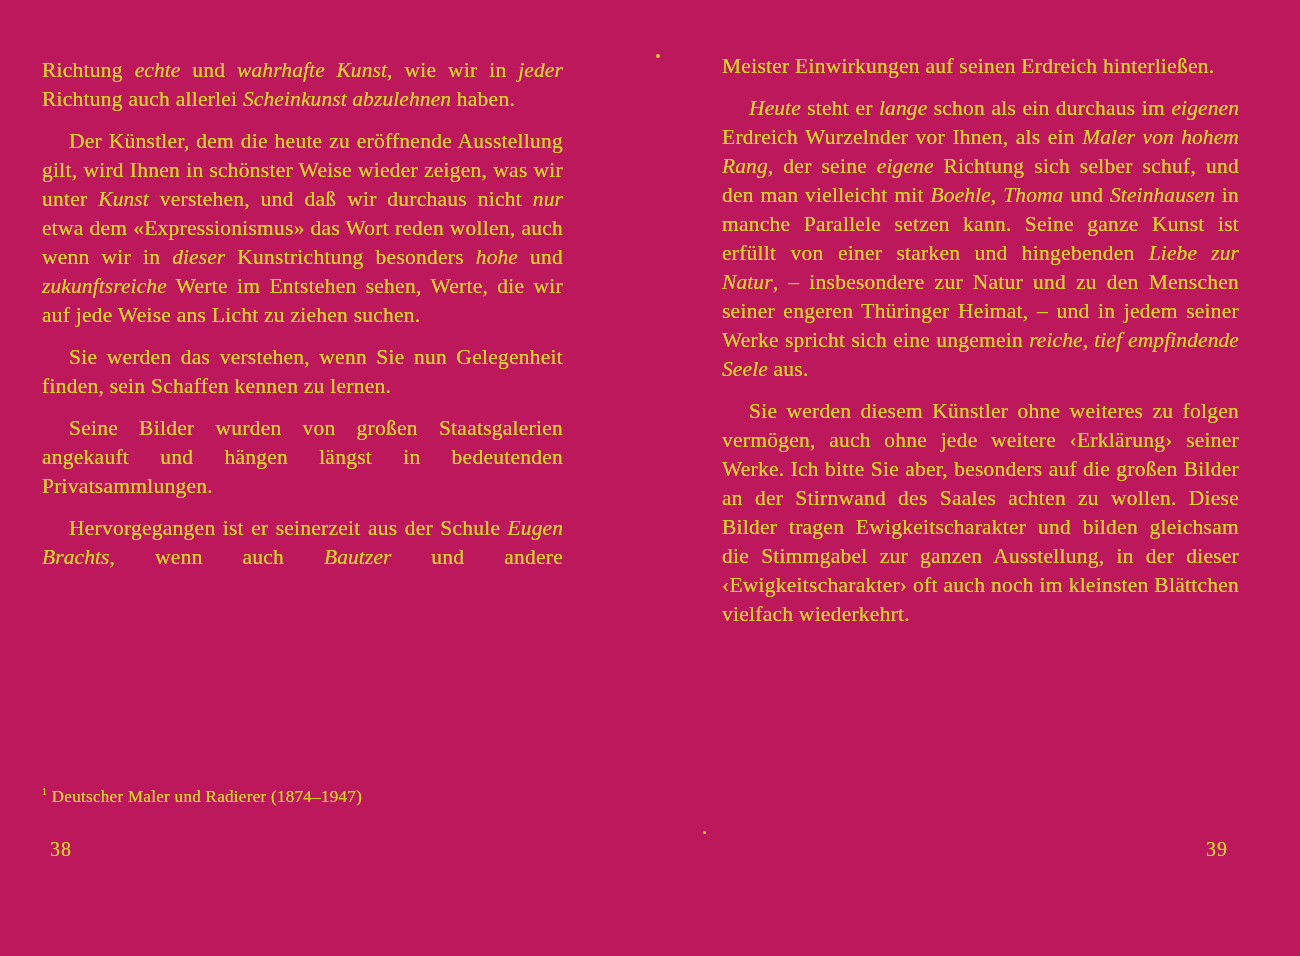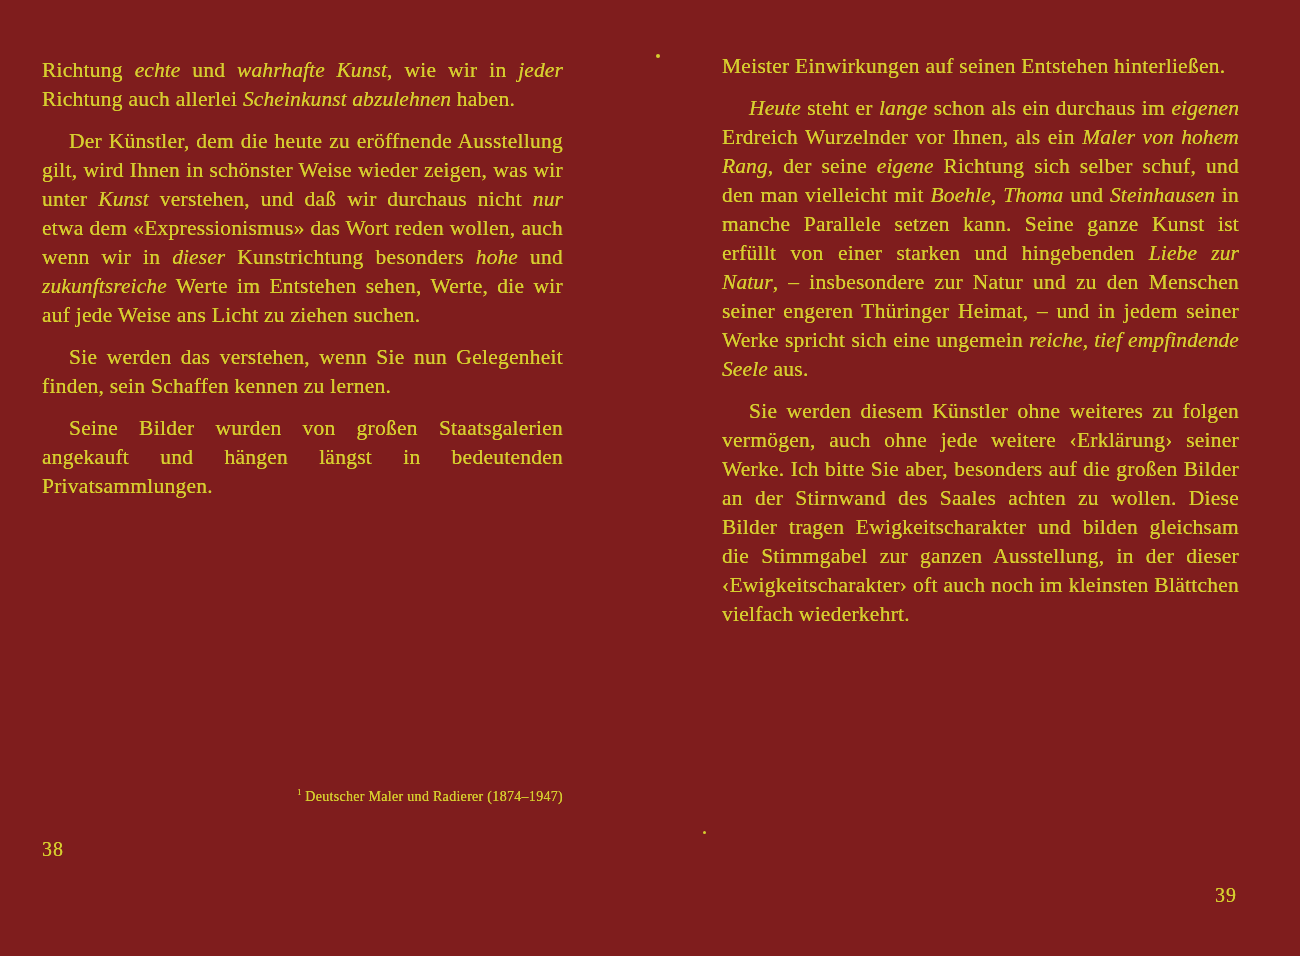--- a/index.html
+++ b/index.html
@@ -4,21 +4,21 @@
 <style>
   html, body {
     margin: 0;
     padding: 0;
     background: #050505;
   }
   .spread {
     position: relative;
     width: 1300px;
     height: 956px;
-    background: #7f1d1d;
+    background: #be185d;
     overflow: hidden;
     font-family: "Liberation Serif", "DejaVu Serif", serif;
     color: #d6ce2f;
   }
   .page {
     position: absolute;
     top: 0;
     height: 956px;
   }
   .page-left  { left: 42px;  width: 521px; }
@@ -47,62 +47,62 @@
   sup {
     font-size: 0.58em;
     line-height: 0;
     vertical-align: super;
   }
   .footnote {
     position: absolute;
     left: 0;
     top: 786px;
     width: 100%;
-    font-size: 14px;
+    font-size: 17px;
     line-height: 22px;
     letter-spacing: 0.3px;
     text-shadow: 0 0 0.5px currentColor;
-    text-align: right;
   }
   .page-number {
     position: absolute;
     top: 838px;
     font-size: 20px;
     letter-spacing: 1px;
     text-shadow: 0 0 0.5px currentColor;
   }
-  .page-number.num-left  { left: 0; }
-  .page-number.num-right { right: 2px; margin-top: 46px; }
+  .page-number.num-left  { left: 8px; }
+  .page-number.num-right { right: 11px; }
   .speck {
     position: absolute;
     background: #d6ce2f;
     border-radius: 50%;
   }
   .speck-1 { left: 656px; top: 54px;  width: 4px; height: 4px; }
   .speck-2 { left: 703px; top: 831px; width: 3px; height: 3px; }
 </style>
 </head>
 <body>
 
 <div class="spread">
 
   <section class="page page-left">
     <div class="text-block">
       <p class="para no-indent" lang="de"><span>Richtung </span><i>echte</i><span> und </span><i>wahrhafte Kunst</i><span>, wie wir in </span><i>jeder</i><span> Richtung auch allerlei </span><i>Scheinkunst abzulehnen</i><span> haben.</span></p>
       <p class="para" lang="de"><span>Der Künstler, dem die heute zu eröffnende Ausstellung gilt, wird Ihnen in schönster Weise wieder zeigen, was wir unter </span><i>Kunst</i><span> verstehen, und daß wir durchaus nicht </span><i>nur</i><span> etwa dem «Expressionismus» das Wort reden wollen, auch wenn wir in </span><i>dieser</i><span> Kunstrichtung besonders </span><i>hohe</i><span> und </span><i>zukunftsreiche</i><span> Werte im Entstehen sehen, Werte, die wir auf jede Weise ans Licht zu ziehen suchen.</span></p>
       <p class="para" lang="de"><span>Sie werden das verstehen, wenn Sie nun Gelegenheit finden, sein Schaffen kennen zu lernen.</span></p>
       <p class="para" lang="de"><span>Seine Bilder wurden von großen Staatsgalerien angekauft und hängen längst in bedeutenden Privatsammlungen.</span></p>
+      <p class="para continues" lang="de"><span>Hervorgegangen ist er seinerzeit aus der Schule </span><i>Eugen Brachts</i><span>, wenn auch </span><i>Bautzer</i><span> und andere</span></p>
     </div>
     <div class="footnote"><sup>1</sup><span> Deutscher Maler und Radierer (1874–1947)</span></div>
     <div class="page-number num-left">38</div>
   </section>
 
   <section class="page page-right">
     <div class="text-block">
-      <p class="para no-indent" lang="de"><span>Meister Einwirkungen auf seinen Entstehen hinterließen.</span></p>
+      <p class="para no-indent" lang="de"><span>Meister Einwirkungen auf seinen Erdreich hinterließen.</span></p>
       <p class="para" lang="de"><i>Heute</i><span> steht er </span><i>lange</i><span> schon als ein durchaus im </span><i>eigenen</i><span> Erdreich Wurzelnder vor Ihnen, als ein </span><i>Maler von hohem Rang</i><span>, der seine </span><i>eigene</i><span> Richtung sich selber schuf, und den man vielleicht mit </span><i>Boehle</i><span>, </span><i>Thoma</i><span> und </span><i>Steinhausen</i><span> in manche Parallele setzen kann. Seine ganze Kunst ist erfüllt von einer starken und hingebenden </span><i>Liebe zur Natur</i><span>, – insbesondere zur Natur und zu den Menschen seiner engeren Thüringer Heimat, – und in jedem seiner Werke spricht sich eine ungemein </span><i>reiche, tief empfindende Seele</i><span> aus.</span></p>
       <p class="para" lang="de"><span>Sie werden diesem Künstler ohne weiteres zu folgen vermögen, auch ohne jede weitere ‹Erklärung› seiner Werke. Ich bitte Sie aber, besonders auf die großen Bilder an der Stirnwand des Saales achten zu wollen. Diese Bilder tragen Ewigkeitscharakter und bilden gleichsam die Stimmgabel zur ganzen Ausstellung, in der dieser ‹Ewigkeitscharakter› oft auch noch im kleinsten Blättchen vielfach wiederkehrt.</span></p>
     </div>
     <div class="page-number num-right">39</div>
   </section>
 
   <span class="speck speck-1"></span>
   <span class="speck speck-2"></span>
 
 </div>

